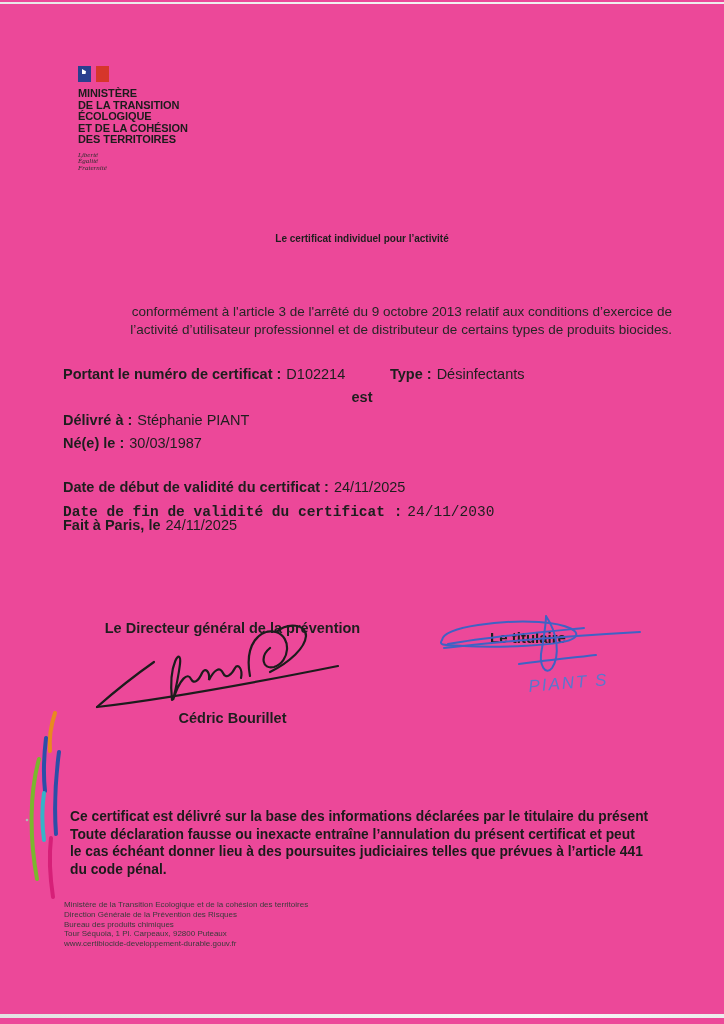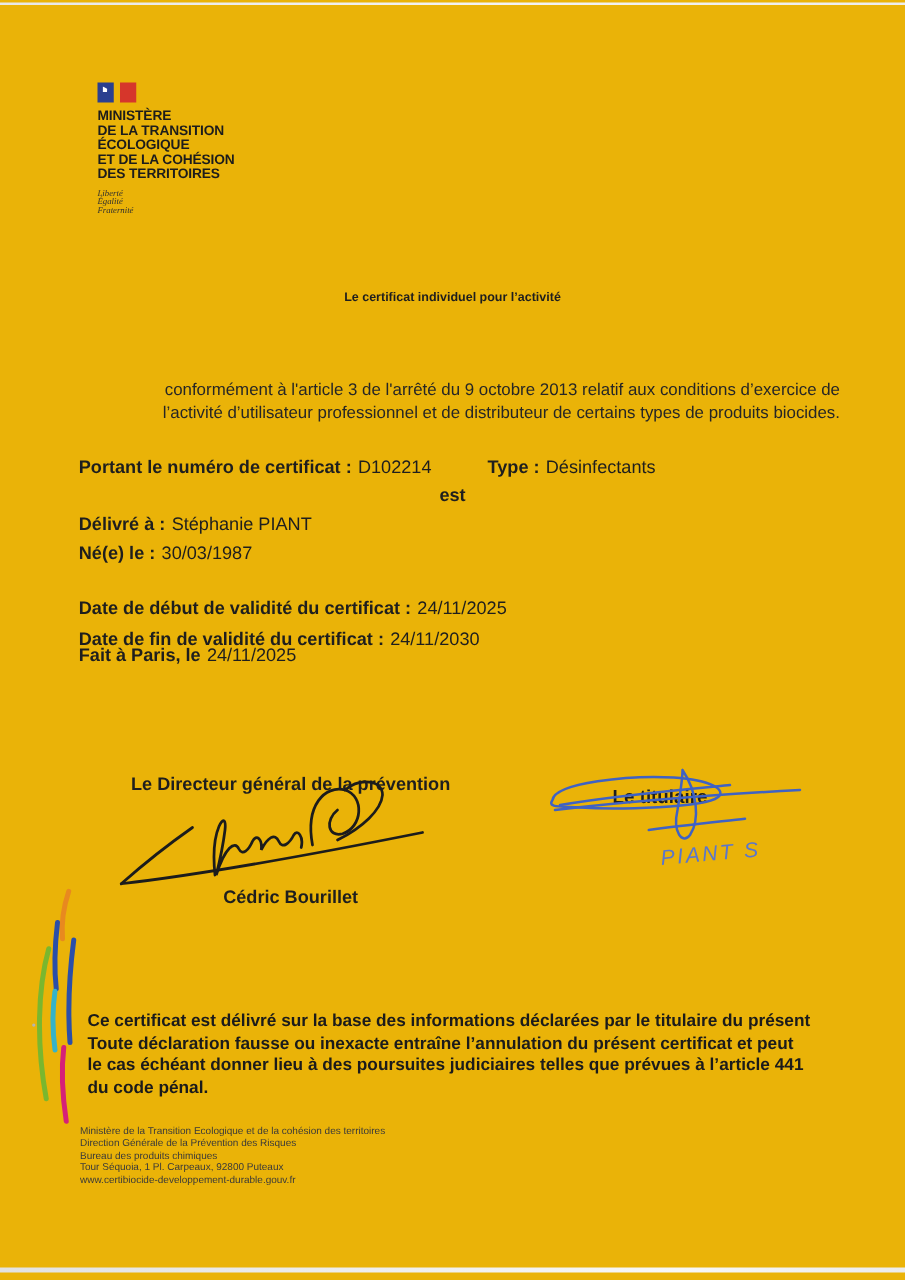--- a/index.html
+++ b/index.html
@@ -2,21 +2,21 @@
 <html><head>
 <meta charset="utf-8">
 <style>
   * { margin: 0; padding: 0; box-sizing: border-box; }
   html, body { background: #9a9a9a; }
   .page {
     position: relative;
     width: 724px;
     height: 1024px;
     margin: 0 auto;
-    background: #eab308;
+    background: #ec4899;
     font-family: "Liberation Sans", sans-serif;
     color: #1e1e1e;
     overflow: hidden;
   }
   .scan-edge-top {
     position: absolute; top: 2px; left: 0; width: 724px; height: 2px;
     background: linear-gradient(90deg, #e8e8e8, #f3f3f3 55%, #ededed);
   }
   .scan-edge-bottom {
     position: absolute; top: 1014px; left: 0; width: 724px; height: 4px;
@@ -42,21 +42,21 @@
   
   .row { position: absolute; left: 63px; width: 620px; font-size: 14.5px; line-height: 17px; }
   .row b { font-weight: bold; }
   .row .val { font-weight: normal; margin-left: 5px; }
   .type-group { position: absolute; left: 327px; top: 0; }
   .row-portant { top: 366px; }
   .row-est { top: 389px; left: 52px; width: 620px; text-align: center; font-weight: bold; }
   .row-delivre { top: 412px; }
   .row-ne { top: 435px; }
   .row-debut { top: 479px; }
-  .row-fin { top: 504px; }
+  .row-fin { top: 504px; font-family: Liberation Mono, monospace; }
   .row-fait { top: 517px; }
   
   .sig-left-title { position: absolute; top: 600px; left: 80px; width: 305px; text-align: center; font-size: 14.5px; font-weight: bold; line-height: 16px; margin-top: 20px; }
   .sig-left-ink { position: absolute; top: 620px; left: 88px; }
   .sig-left-name { position: absolute; top: 710px; left: 80px; width: 305px; text-align: center; font-size: 14.5px; font-weight: bold; }
   .sig-right-title { position: absolute; top: 629px; left: 428px; width: 200px; text-align: center; font-size: 15px; font-weight: bold; }
   .sig-right-ink { position: absolute; top: 608px; left: 424px; }
   
   .brand-strokes { position: absolute; left: 20px; top: 693px; }
   

